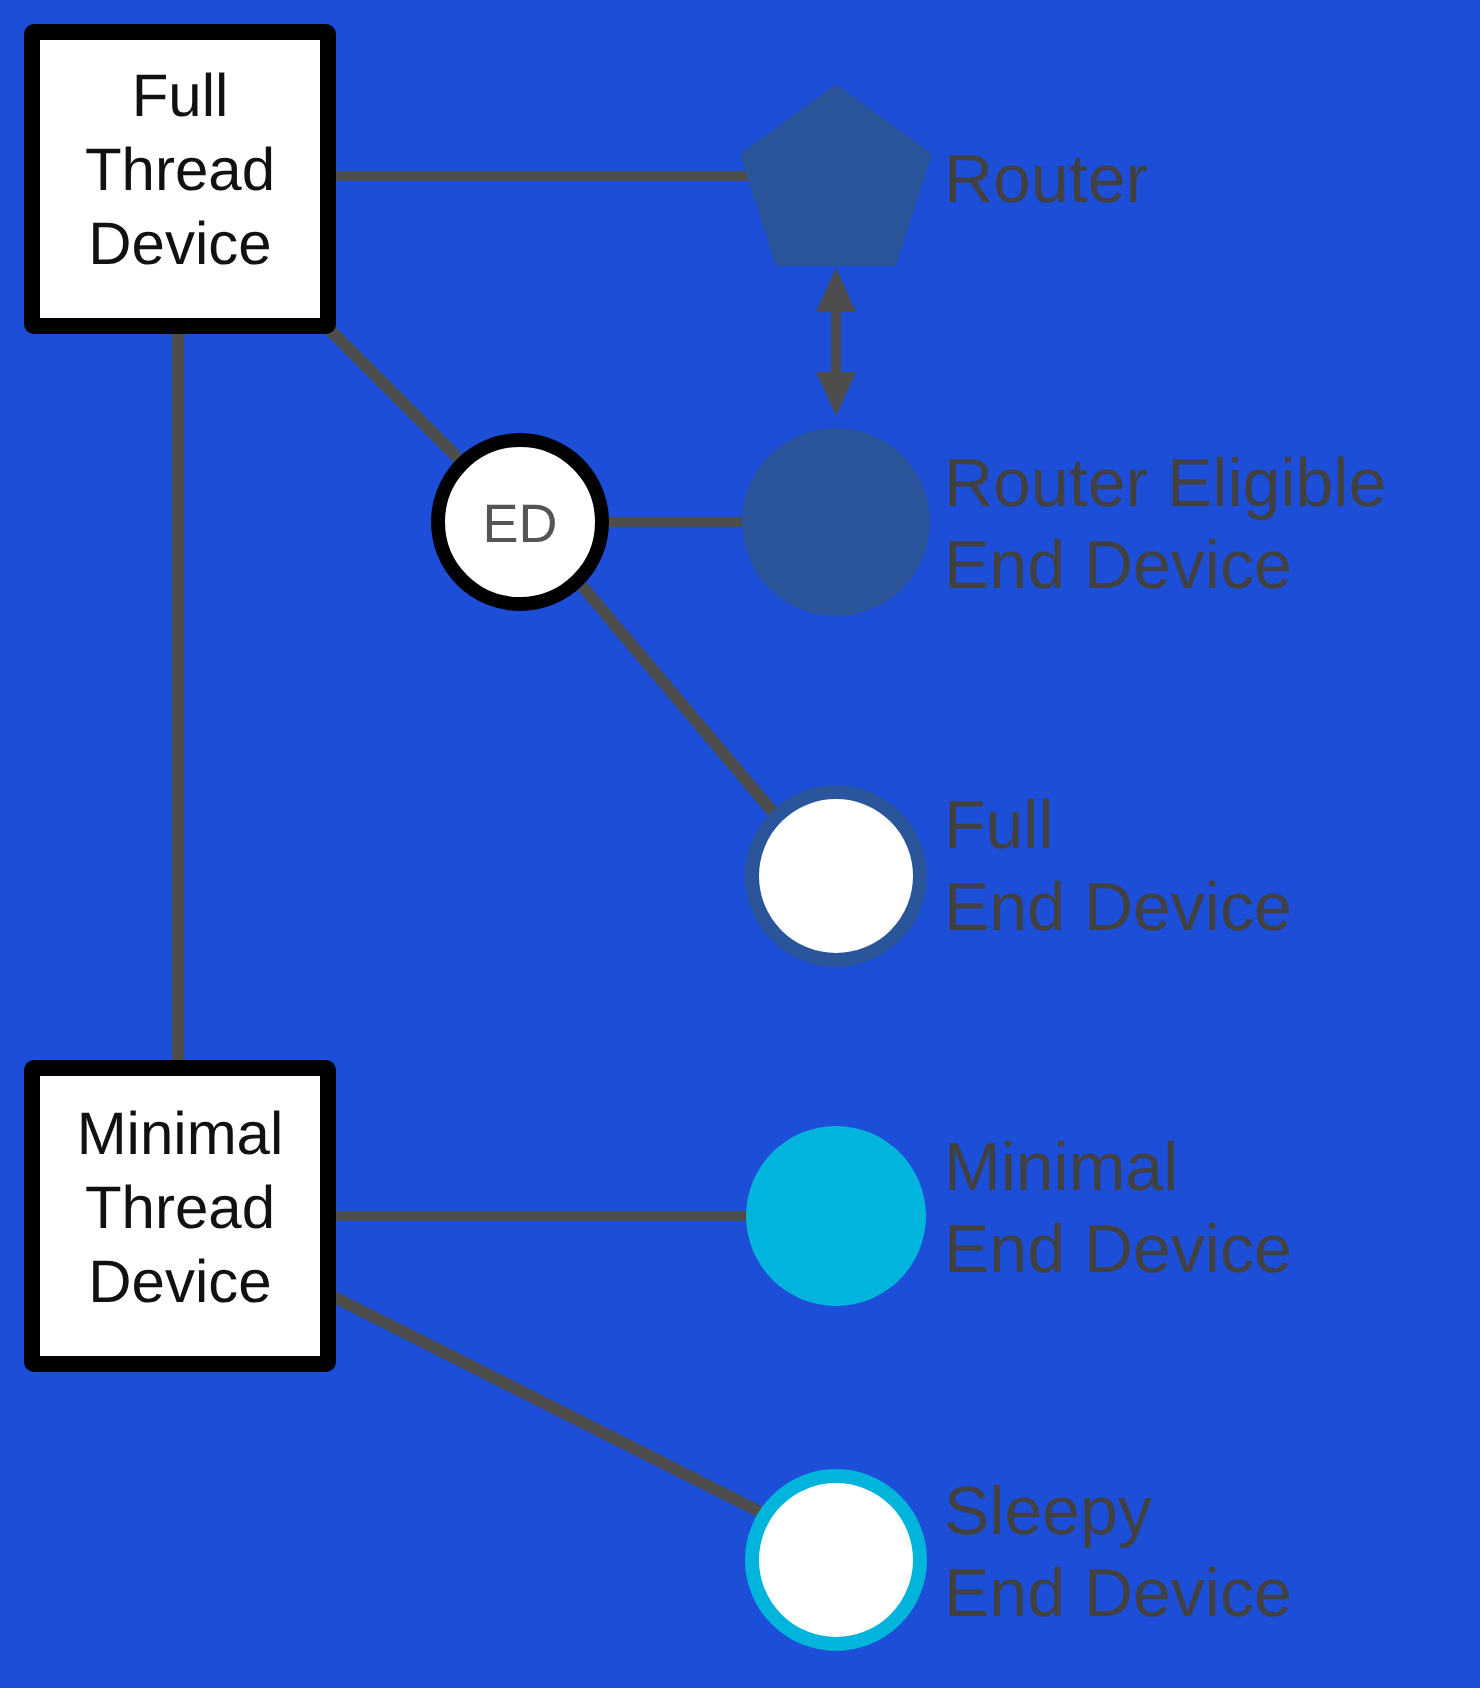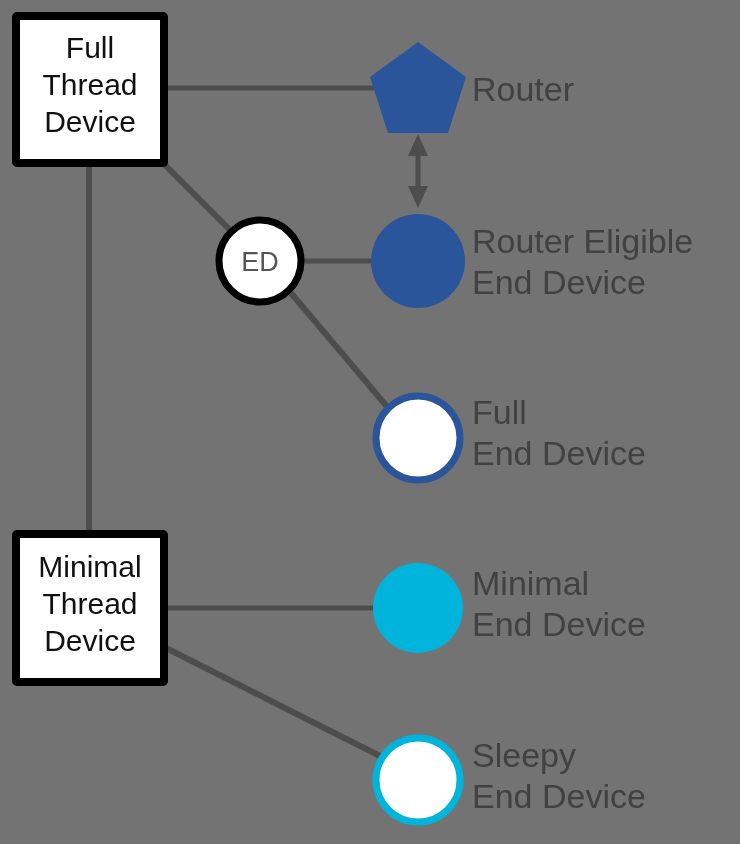--- a/index.html
+++ b/index.html
@@ -4,21 +4,21 @@
 <style>
   html, body {
     margin: 0;
     padding: 0;
     background: #ffffff;
   }
   #canvas {
     position: relative;
     width: 740px;
     height: 844px;
-    background: #737373;
+    background: #1d4ed8;
     font-family: "Liberation Sans", sans-serif;
     overflow: hidden;
   }
   svg#diagram {
     position: absolute;
     left: 0;
     top: 0;
     width: 740px;
     height: 844px;
   }

